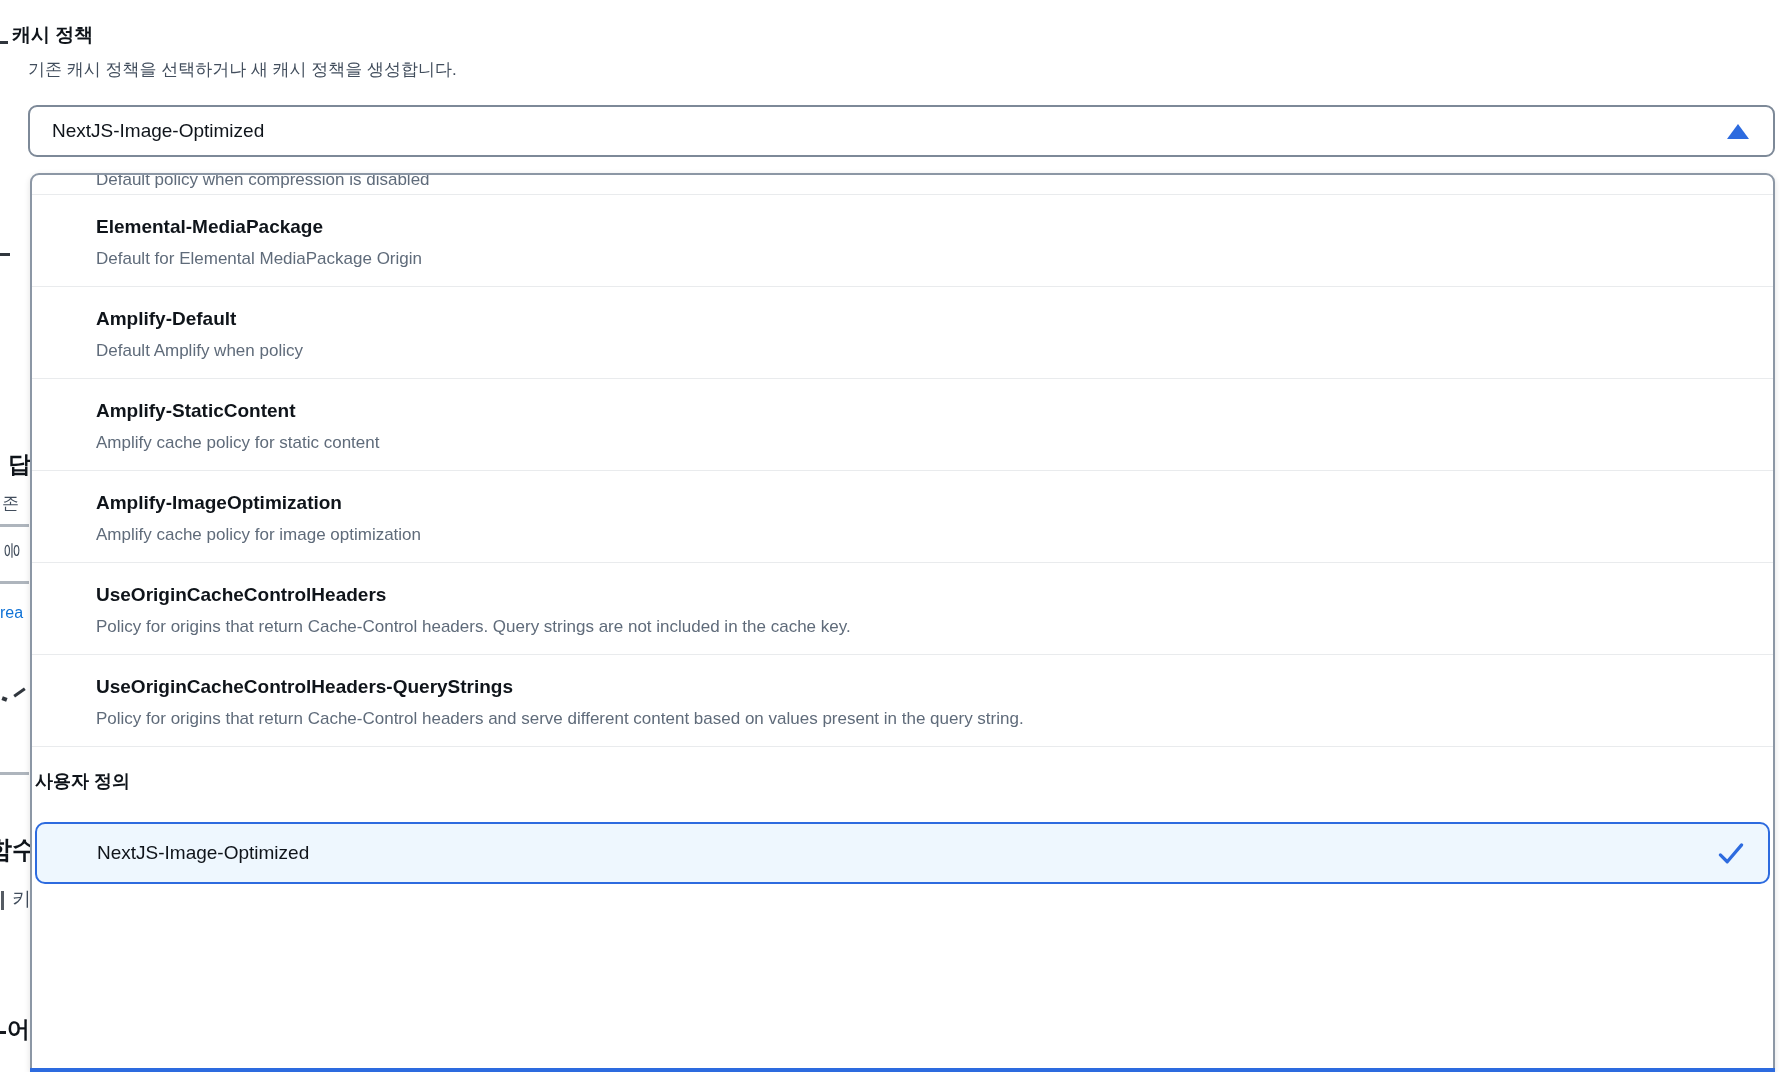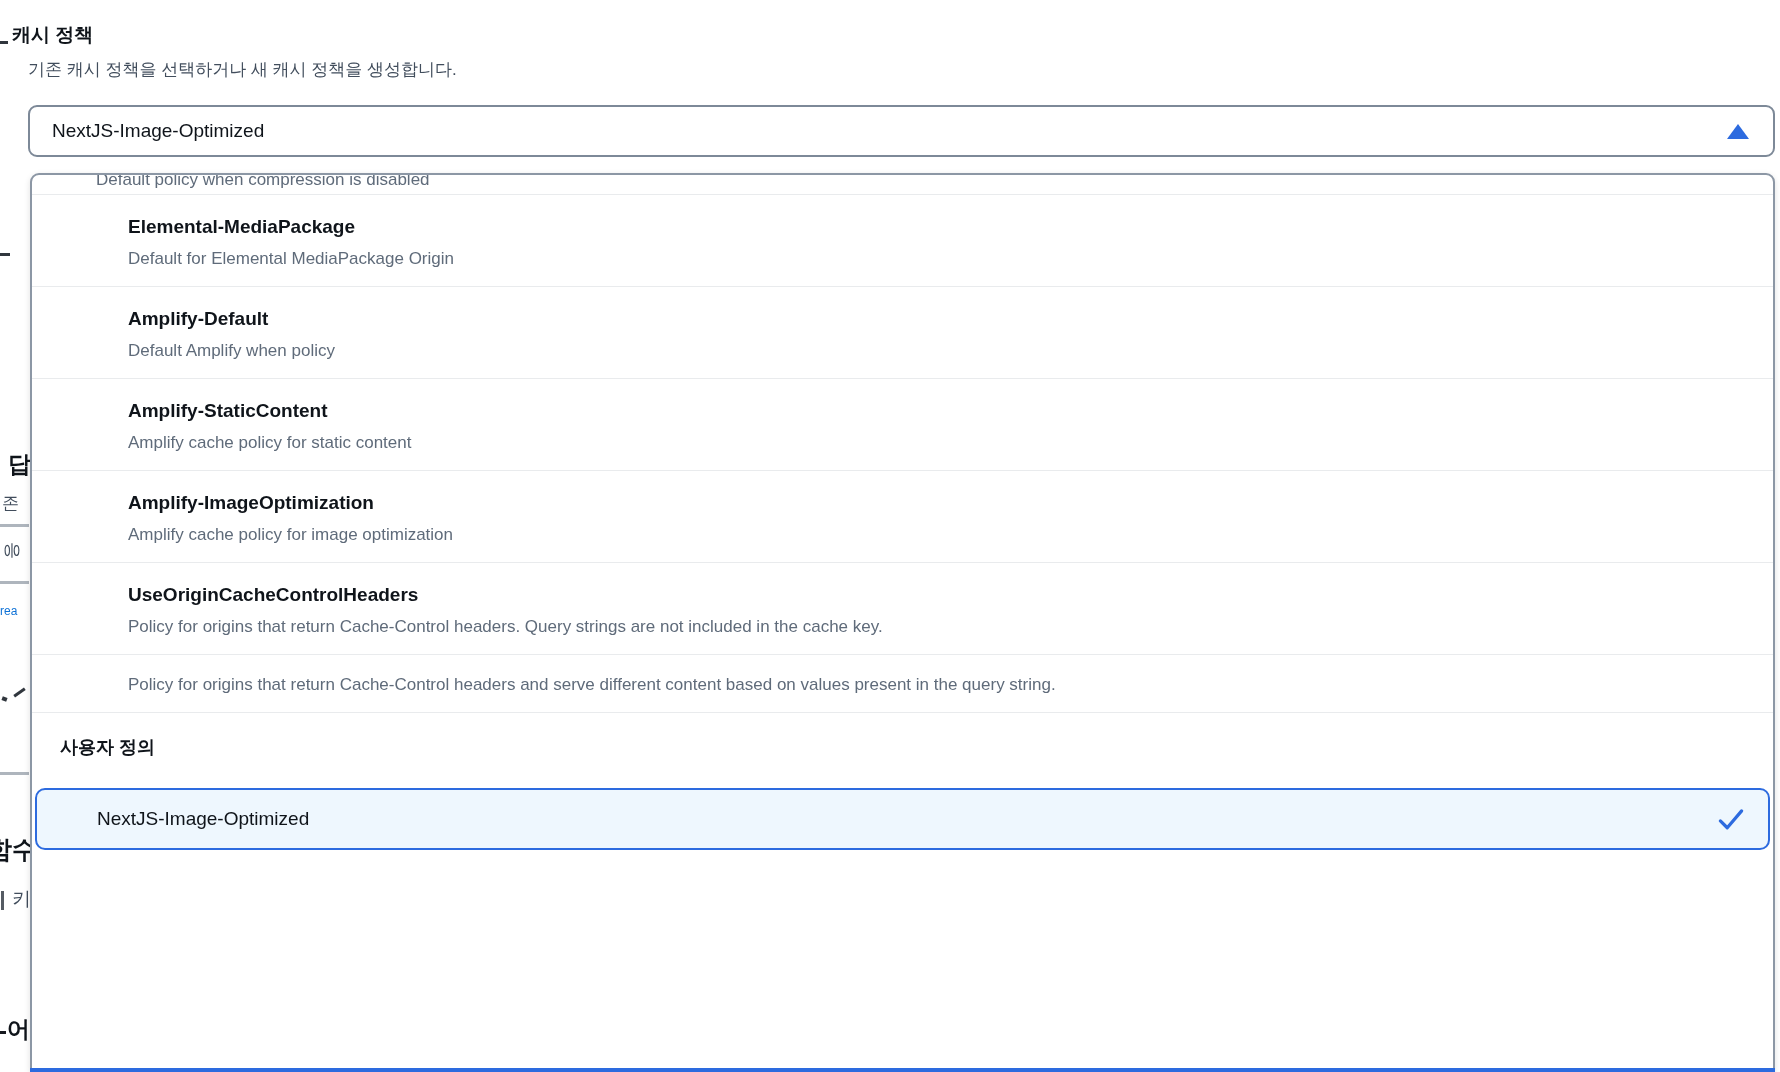--- a/index.html
+++ b/index.html
@@ -49,35 +49,35 @@
     box-shadow:0 2px 6px rgba(0,0,0,.12);
   }
   .clipped-row{
     height:19px;overflow:hidden;padding-left:64px;
   }
   .clipped-row .clipped-text{
     display:block;margin-top:-5px;font-size:17px;color:var(--desc);
   }
   .option{
     border-top:1px solid var(--divider);
-    padding:18px 24px 16px 96px;cursor:pointer;
+    padding:18px 24px 16px 64px;cursor:pointer;
   }
   .option-label{
     font-size:19px;line-height:27px;font-weight:600;color:var(--text1);
     margin-bottom:7px;white-space:nowrap;
   }
   .option-desc{
     font-size:17px;line-height:23px;color:var(--desc);white-space:nowrap;
   }
   .option.disabled{cursor:default;}
   .option.disabled .option-label{color:var(--disabled1);}
   .option.disabled .option-desc{color:var(--disabled2);}
   .group-header{
     border-top:1px solid var(--divider);
-    padding:22px 24px 20px 28px;
+    padding:22px 24px 20px 3px;
     font-size:18px;line-height:25px;font-weight:bold;color:var(--text1);
   }
   .option-selected{
     margin:8px 3px 0 3px;height:62px;
     background:var(--selected-bg);
     border:2px solid var(--accent);border-radius:10px;
     display:flex;align-items:center;
     padding:0 22px 0 60px;cursor:pointer;
   }
   .option-selected .sel-label{
@@ -88,21 +88,21 @@
     position:absolute;left:30px;width:1745px;bottom:0;height:4px;
     background:var(--accent);
   }
   
   .frag{position:absolute;overflow:hidden;white-space:nowrap;}
   .bar{position:absolute;background:#30363d;}
   .hairline{position:absolute;left:0;width:29px;height:3px;background:#aeb5bd;}
   .frag-dap{left:0;top:449px;width:31px;height:32px;font-size:23px;font-weight:bold;text-align:right;color:var(--text1);}
   .frag-jon{left:0;top:492px;width:19px;height:24px;font-size:17px;text-align:right;color:var(--text2);}
   .frag-eung{left:2px;top:540px;width:20px;height:24px;font-size:17px;color:var(--text2);transform:rotate(90deg);}
-  .frag-rea{left:0;top:604px;width:31px;height:26px;font-size:12px;color:var(--link);}
+  .frag-rea{left:0;top:604px;width:31px;height:26px;font-size:16px;color:var(--link);}
   .frag-hamsu{left:0;top:833px;width:31px;height:34px;font-size:25px;font-weight:bold;color:var(--text1);}
   .frag-hamsu span{display:inline-block;margin-left:-13px;}
   .frag-ki{left:12px;top:886px;width:22px;height:26px;font-size:19px;color:var(--text2);}
   .frag-eo{left:7px;top:1014px;width:26px;height:32px;font-size:23px;font-weight:bold;color:var(--text1);}
   .mark-dot{left:2px;top:697px;width:5px;height:4px;transform:rotate(20deg);}
   .mark-tick{left:13px;top:691px;width:13px;height:3px;transform:rotate(-35deg);}
   .bar-ki{left:1px;top:891px;width:3px;height:19px;background:#555b63;}
   .bar-eo{left:0;top:1031px;width:6px;height:3px;background:#16191f;}
   .dash1{left:0;top:41px;width:8px;height:3px;}
   .dash2{left:0;top:253px;width:10px;height:3px;}
@@ -162,20 +162,21 @@
     <div class="option-label">Amplify-ImageOptimization</div>
     <div class="option-desc">Amplify cache policy for image optimization</div>
   </div>
 
   <div class="option" role="option">
     <div class="option-label">UseOriginCacheControlHeaders</div>
     <div class="option-desc">Policy for origins that return Cache-Control headers. Query strings are not included in the cache key.</div>
   </div>
 
   <div class="option" role="option">
+    <div class="option-label">UseOriginCacheControlHeaders-QueryStrings</div>
     <div class="option-desc">Policy for origins that return Cache-Control headers and serve different content based on values present in the query string.</div>
   </div>
 </div>
 
   <div class="group-header">사용자 정의</div>
 
   <div class="option-selected" role="option" aria-selected="true">
     <span class="sel-label">NextJS-Image-Optimized</span>
     <svg class="check-icon" viewBox="0 0 24 24">
       <path d="M3.5 13.5l5.5 5.5L20.5 5.5" fill="none" stroke="currentColor" stroke-width="2.6" stroke-linecap="round" stroke-linejoin="round"></path>

